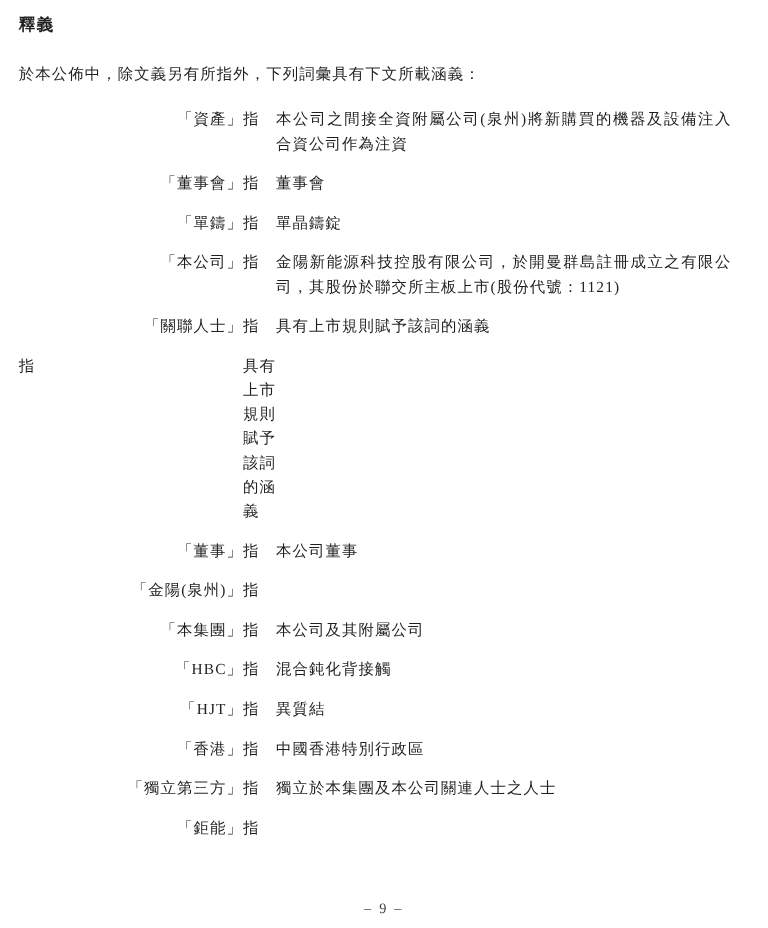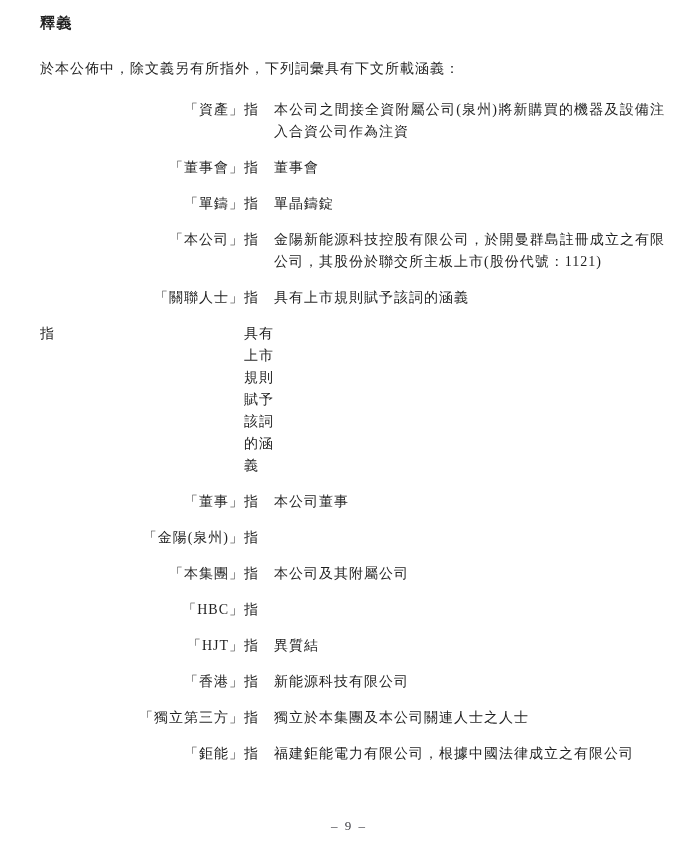--- a/index.html
+++ b/index.html
@@ -12,21 +12,21 @@
     height: 844px;
     position: relative;
     font-family: "Liberation Serif", "DejaVu Serif", serif;
     color: #1f1f1f;
     overflow: hidden;
   }
   .page {
     box-sizing: border-box;
     width: 698px;
     height: 844px;
-    padding: 12px 33px 0 40px;
+    padding: 12px 33px 0 17px;
     position: relative;
   }
   .doc-title {
     font-size: 15px;
     font-weight: bold;
     letter-spacing: 1.5px;
     line-height: 22px;
     margin: 0;
   }
   .intro {
@@ -115,38 +115,38 @@
         <div class="def-zhi">指</div>
       </div>
       <div class="def-row">
         <div class="def-term">「本集團」</div>
         <div class="def-zhi">指</div>
         <div class="def-text">本公司及其附屬公司</div>
       </div>
       <div class="def-row">
         <div class="def-term">「HBC」</div>
         <div class="def-zhi">指</div>
+        <div class="def-text">混合鈍化背接觸</div>
       </div>
       <div class="def-row">
         <div class="def-term">「HJT」</div>
         <div class="def-zhi">指</div>
         <div class="def-text">異質結</div>
       </div>
       <div class="def-row">
         <div class="def-term">「香港」</div>
         <div class="def-zhi">指</div>
-        <div class="def-text">新能源科技有限公司</div>
+        <div class="def-text">中國香港特別行政區</div>
       </div>
       <div class="def-row">
         <div class="def-term">「獨立第三方」</div>
         <div class="def-zhi">指</div>
         <div class="def-text">獨立於本集團及本公司關連人士之人士</div>
       </div>
       <div class="def-row">
         <div class="def-term">「鉅能」</div>
         <div class="def-zhi">指</div>
-        <div class="def-text">福建鉅能電力有限公司，根據中國法律成立之有限公司</div>
       </div>
     </div>
   <div class="page-footer">
     <span>– 9 –</span>
   </div>
 </div>
 
 </body></html>

